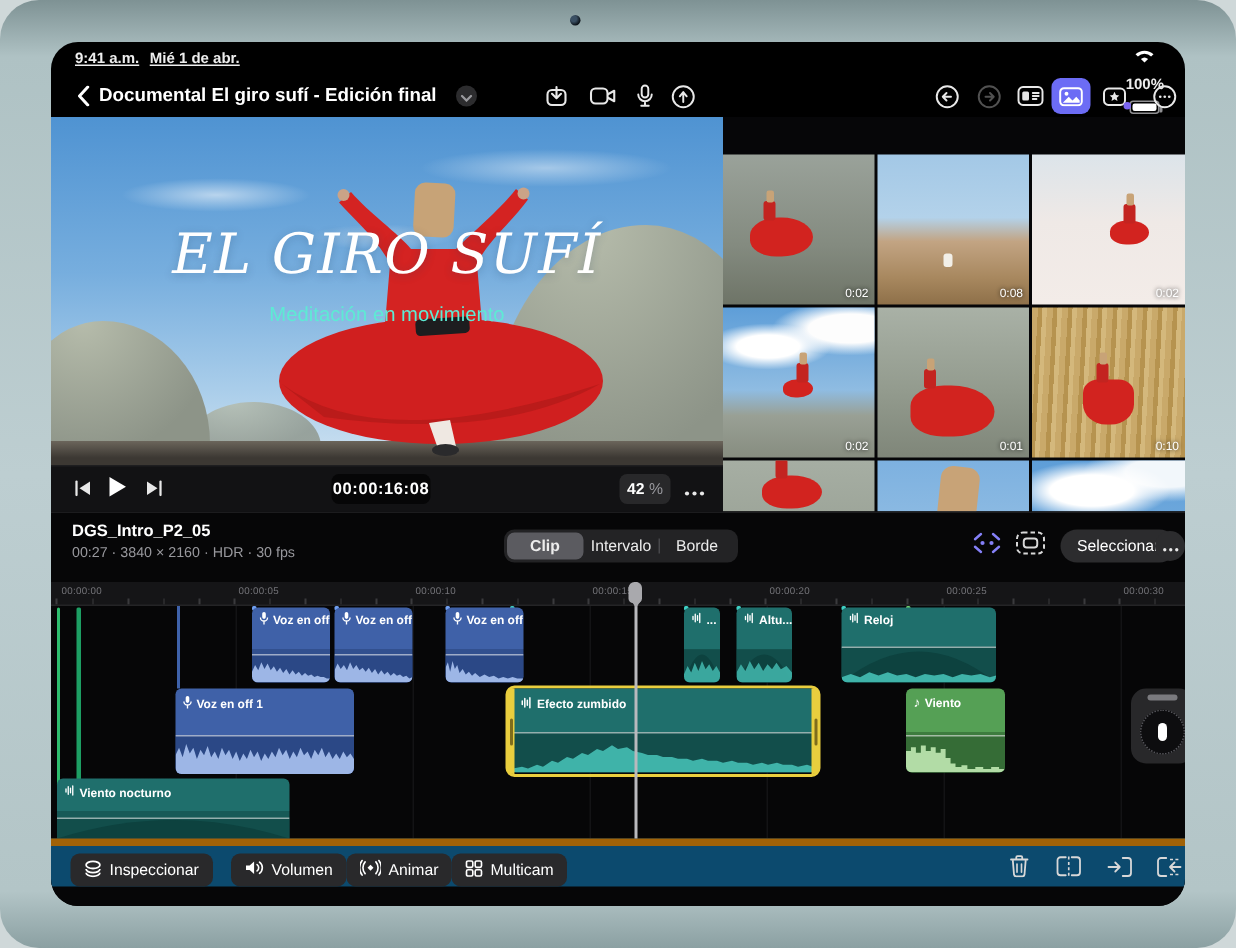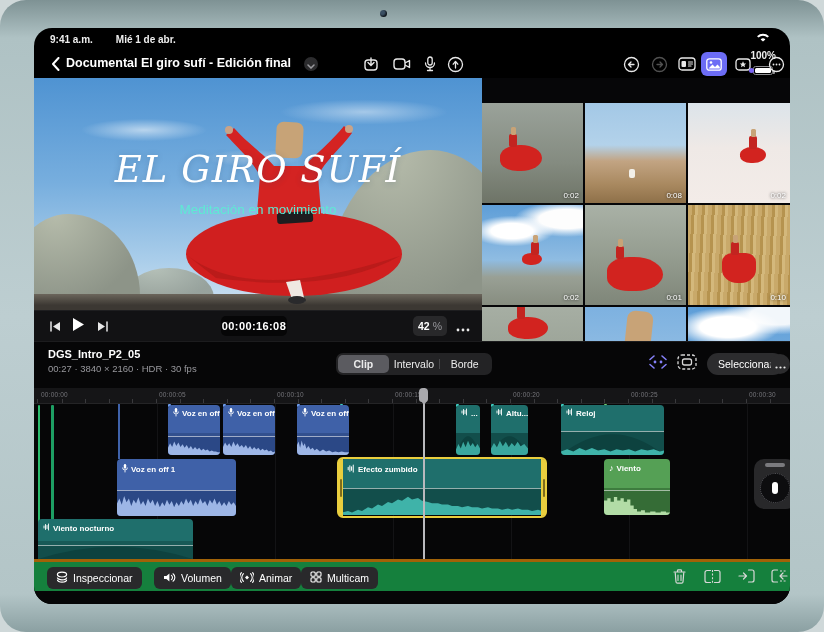--- a/index.html
+++ b/index.html
@@ -6,21 +6,21 @@
   *{box-sizing:border-box;}
   .stage{position:relative;width:824px;height:632px;border-radius:26px;
     background:linear-gradient(180deg,#7e9294 0%,#afc2c4 6%,#bdced1 50%,#b3c5c7 94%,#8ba0a2 100%);
     overflow:hidden;}
   .camera{position:absolute;left:380px;top:10px;width:7px;height:7px;border-radius:50%;
     background:radial-gradient(circle at 35% 35%,#3a4f63 0 30%,#0c1218 70%);}
   .screen{position:absolute;left:34px;top:28px;width:756px;height:576px;background:#000;border-radius:18px;overflow:hidden;color:#fff;}
 
   
   .statusbar{position:absolute;left:0;top:0;width:100%;height:22px;font-size:10px;font-weight:700;color:#eee;}
-  .sb-left{position:absolute;left:16px;top:6px;display:flex;gap:23px;}
+  .sb-left{position:absolute;left:16px;top:6px;display:flex;gap:7px;text-decoration:underline;}
   .sb-right{position:absolute;right:14px;top:5px;display:flex;align-items:center;gap:5px;flex-direction:column;}
   .batt{position:relative;width:20px;height:9px;border:1px solid #8f8f92;border-radius:2.5px;}
   .batt i{position:absolute;left:1px;top:1px;bottom:1px;width:16px;background:#fff;border-radius:1.5px;}
   .batt u{position:absolute;right:-3px;top:2.5px;width:2px;height:4px;background:#8f8f92;border-radius:0 1px 1px 0;}
 
   
   .appbar{position:absolute;left:0;top:22px;width:100%;height:28px;}
   .icon-btn{position:absolute;display:flex;align-items:center;justify-content:center;width:26px;height:24px;border-radius:6px;}
   .icon-btn svg{display:block;}
   .appbar .back{left:8px;top:2px;}
@@ -123,21 +123,21 @@
 
   .playhead-line{position:absolute;top:46px;width:2px;height:171px;background:#b9b9bd;z-index:8;}
   .playhead-head{position:absolute;top:46px;width:9px;height:14px;background:#a9a9ad;border-radius:4px 4px 3px 3px;z-index:9;}
   .playhead-head:after{content:'';position:absolute;left:1.5px;top:13px;border-left:3px solid transparent;border-right:3px solid transparent;border-top:4px solid #a9a9ad;}
 
   .jog{position:absolute;left:720px;top:117px;width:42px;height:50px;background:#28282a;border-radius:10px;z-index:10;}
   .jog .bar{position:absolute;left:50%;top:4px;width:20px;height:4px;margin-left:-10px;background:#7a7a7e;border-radius:2px;}
   .jog .dial{position:absolute;left:50%;top:14px;width:30px;height:30px;margin-left:-15px;border-radius:50%;background:#0d0d0f;border:1.5px dotted #55555a;}
   .jog .ptr{position:absolute;left:50%;top:50%;width:6px;height:12px;margin:-6px 0 0 -3px;background:#fff;border-radius:3px;}
 
-  .bottombar{position:absolute;left:0;top:217px;width:756px;height:32px;background:#15803d;border-top:3px solid #a16207;}
+  .bottombar{position:absolute;left:0;top:217px;width:756px;height:32px;background:#0c4a6e;border-top:5px solid #a16207;}
   .tool-pill{position:absolute;top:5px;height:22px;border-radius:6px;background:#29292b;display:flex;align-items:center;gap:5px;
     padding:0 9px;font-size:10.5px;color:#fff;}
   .bb-ic{position:absolute;top:4px;width:24px;height:24px;display:flex;align-items:center;justify-content:center;}
 </style>
 </head>
 <body>
 
 <div class="stage">
   <div class="camera"></div>
 

